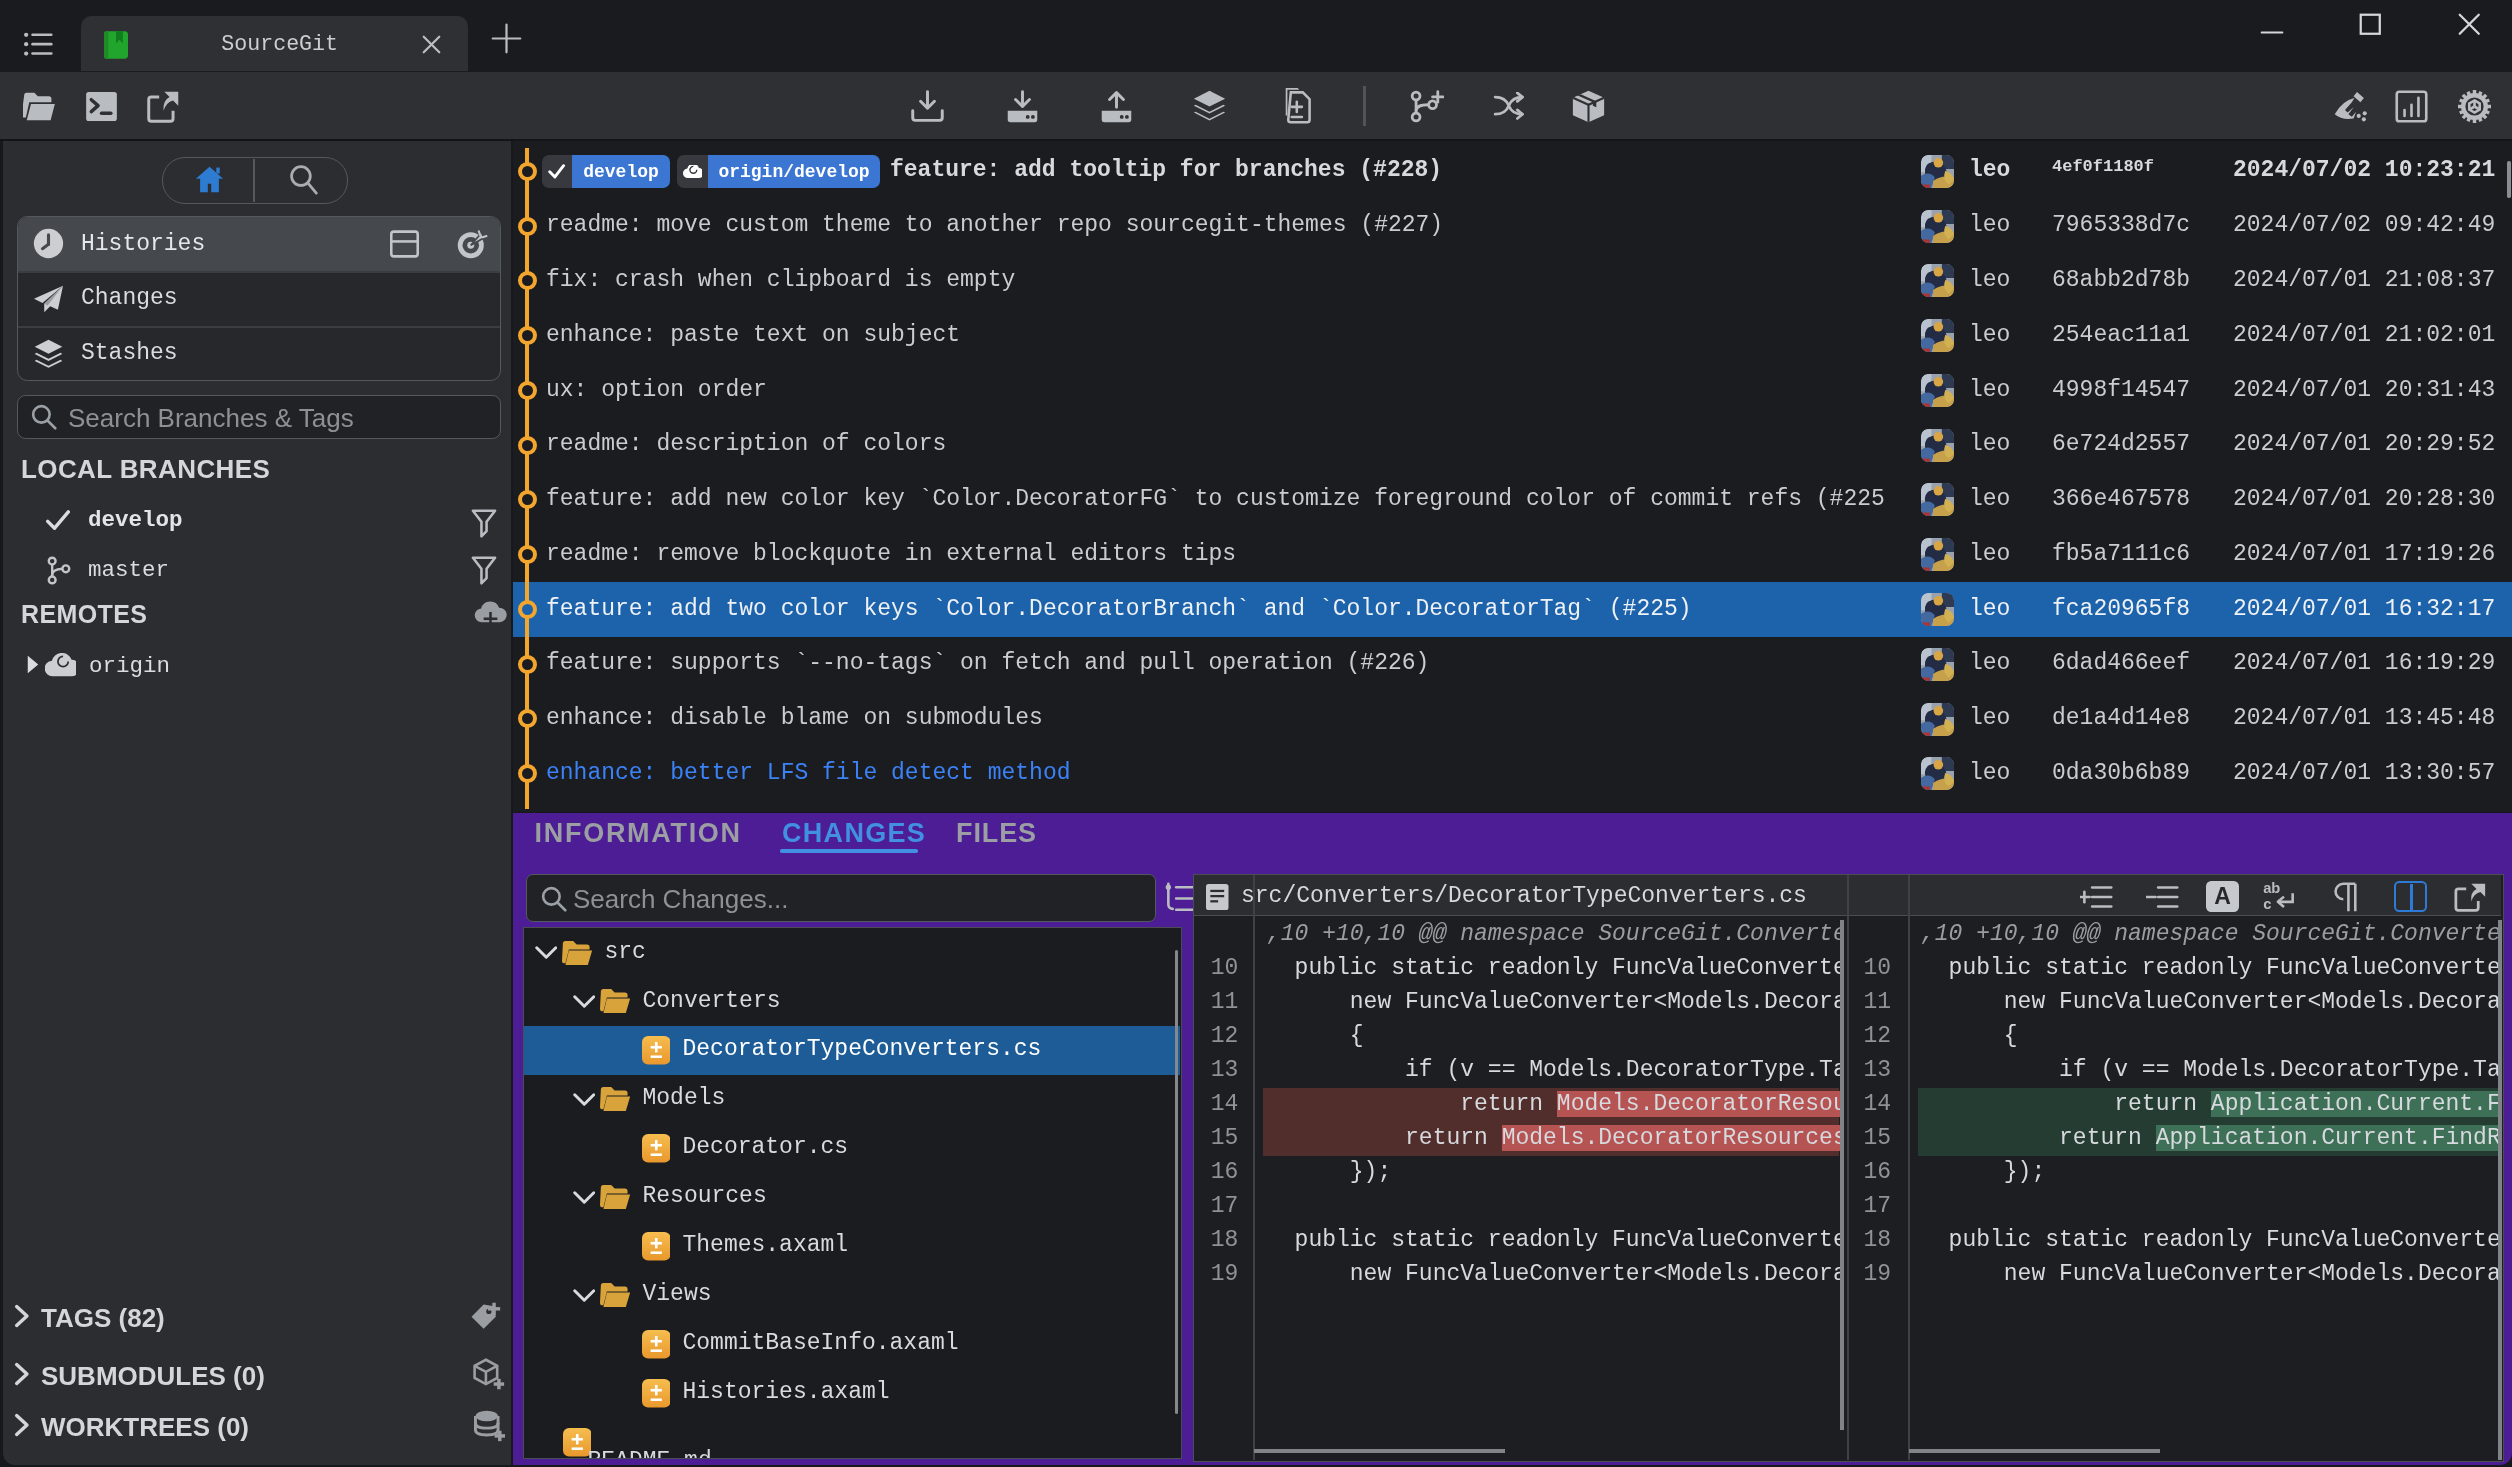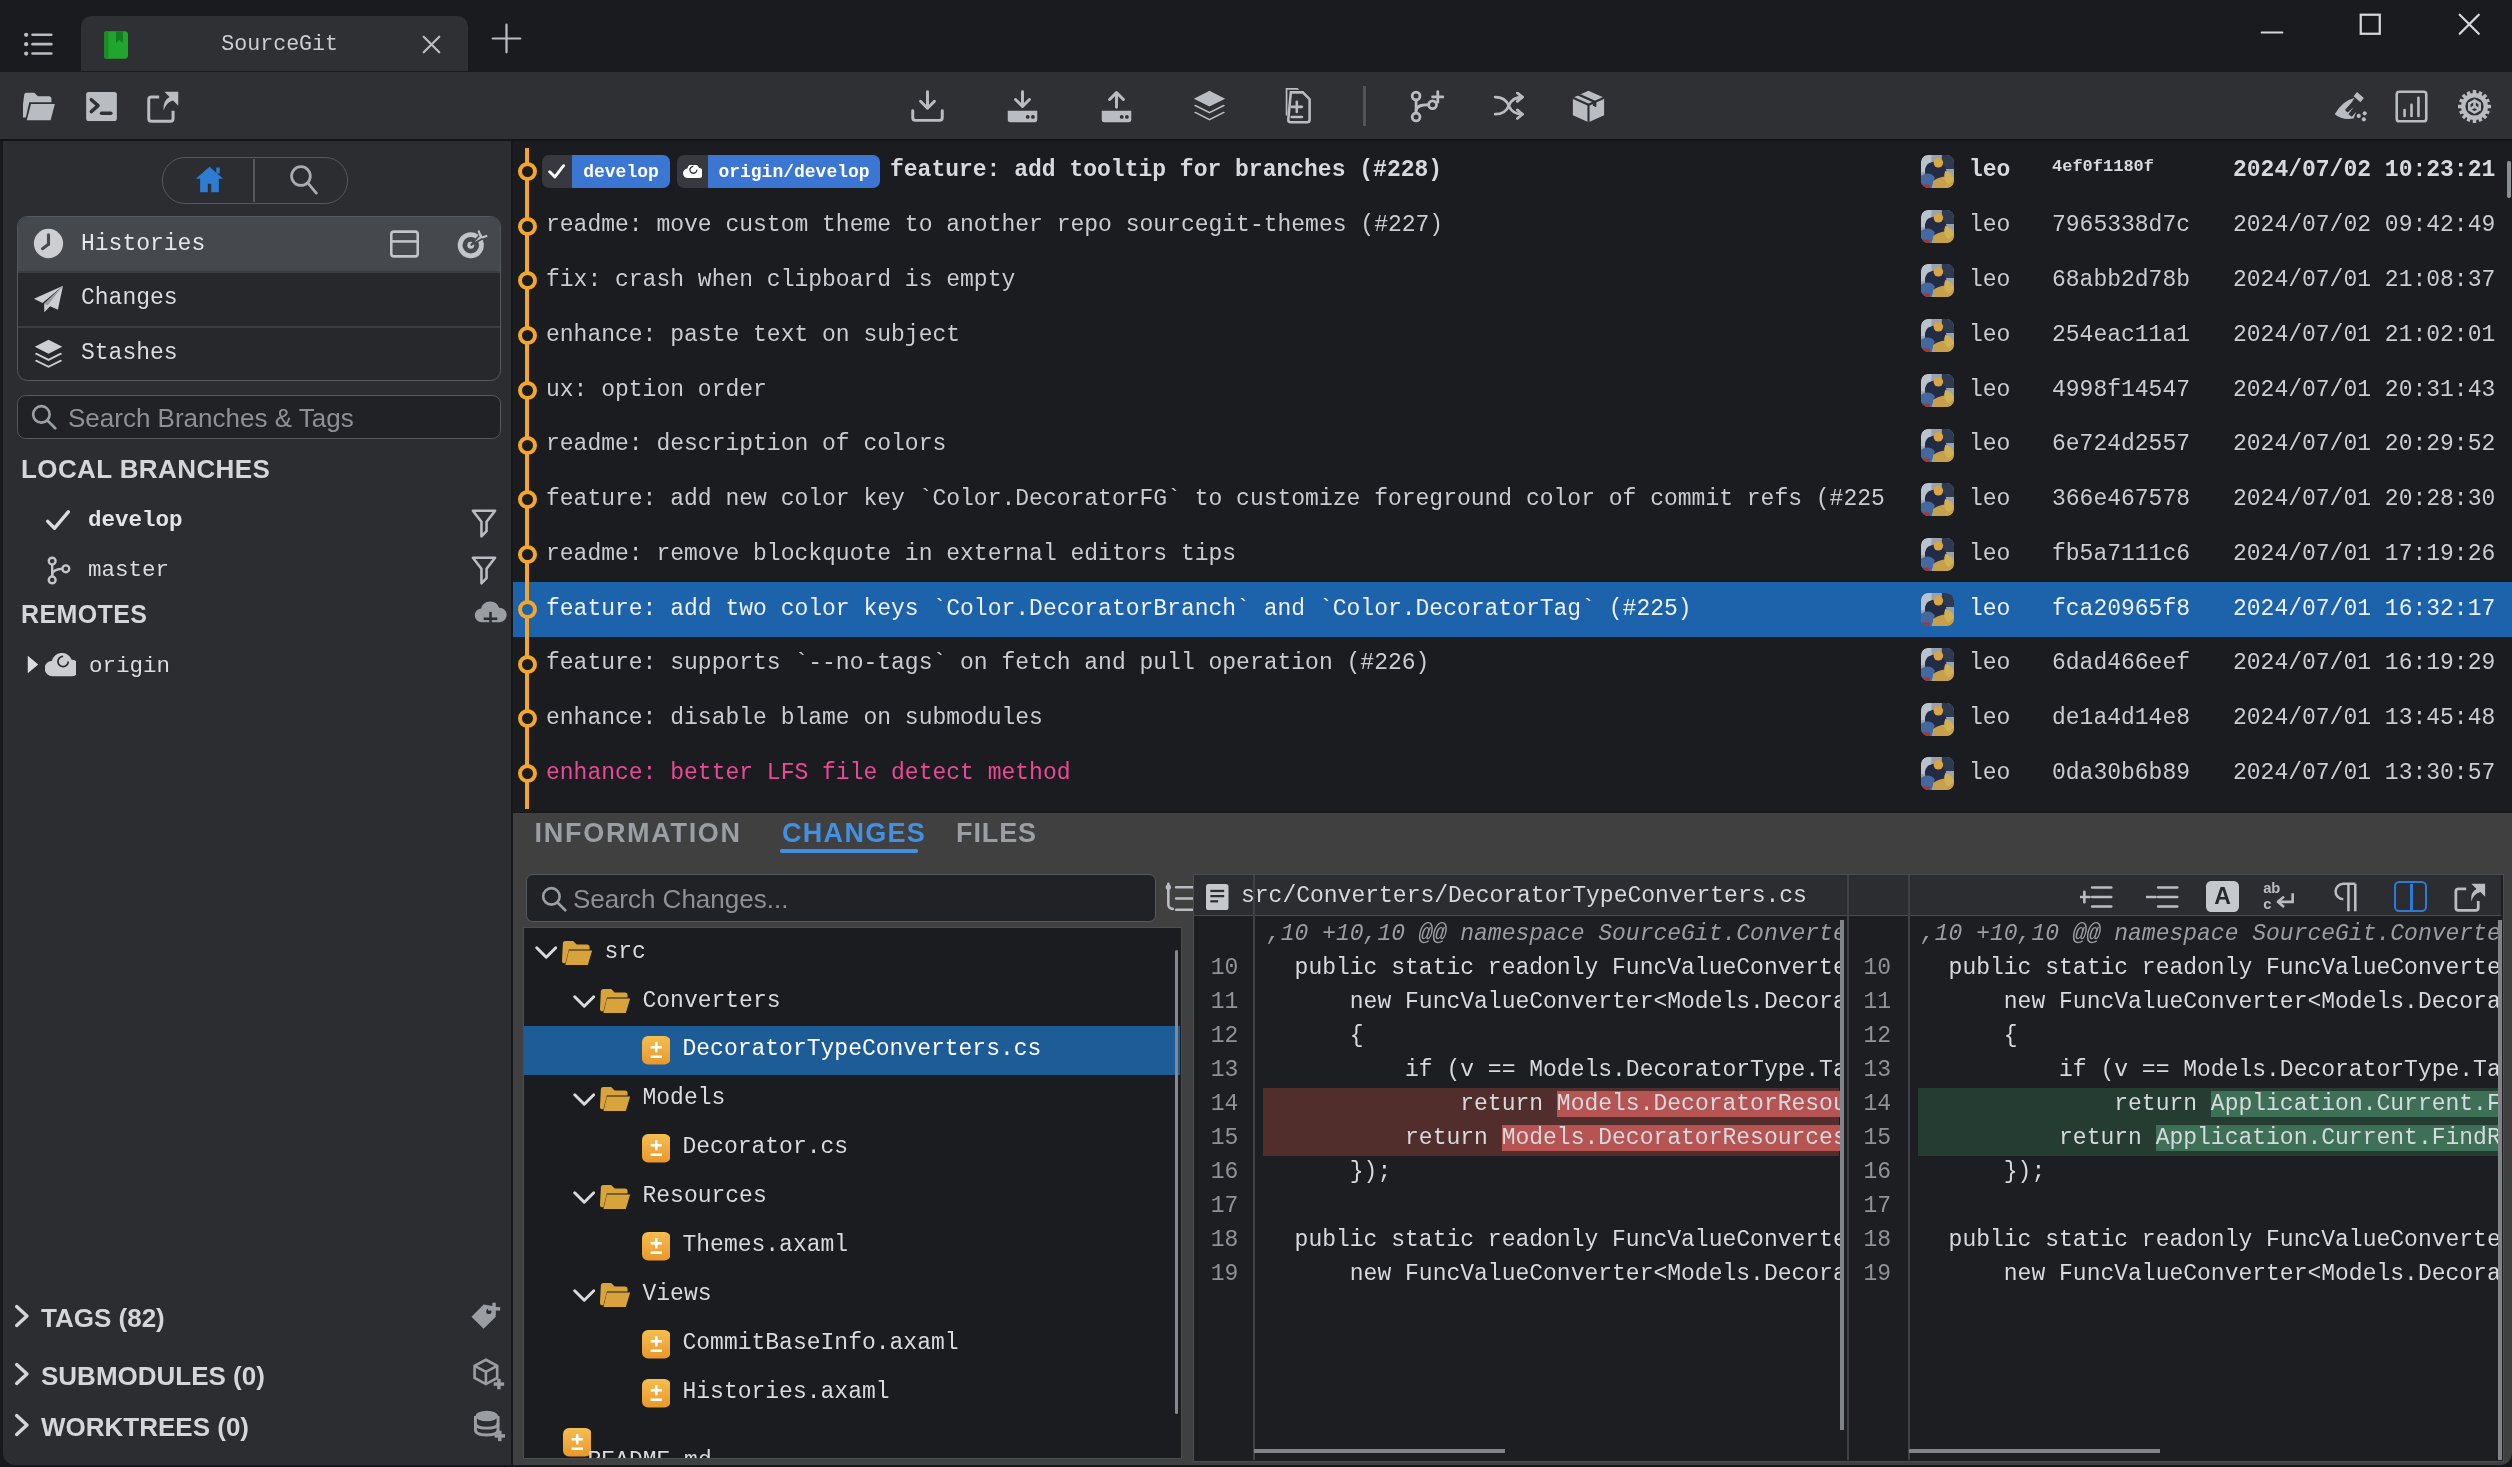--- a/index.html
+++ b/index.html
@@ -556,41 +556,41 @@
         <path d="M0 24 q10 -6 16 2 l-4 12 h-12 z" fill="#4468a0"></path>
         <path d="M14 30 q10 -8 24 -4 v12 h-24 z" fill="#c7a04b"></path>
         <path d="M28 18 q8 2 10 10 l-6 6 q-8 -6 -4 -16z" fill="#d2b054"></path>
         <path d="M0 34 h10 v4 h-10 z" fill="#a33"></path>
       </svg>
     </div>
 <div style="position:absolute;left:1456px;top:564px;font-size:23px;font-weight:normal;color:#c9ccd1;">leo</div>
 <div style="position:absolute;left:1539px;top:564px;font-size:23px;font-weight:normal;color:#c9ccd1;">de1a4d14e8</div>
 <div style="position:absolute;left:1720px;top:564px;font-size:23px;font-weight:normal;color:#c9ccd1;">2024/07/01 13:45:48</div>
 <div style="position:absolute;left:4.8px;top:623px;width:19px;height:19px;border-radius:50%;background:#1b1c20;border:4.3px solid #f3a62d;z-index:2;"></div>
-<div style="position:absolute;left:33px;top:619px;width:1880px;font-size:23px;font-weight:normal;color:#ec4899;white-space:pre;overflow:hidden;">enhance: better LFS file detect method</div>
+<div style="position:absolute;left:33px;top:619px;width:1880px;font-size:23px;font-weight:normal;color:#3b82f6;white-space:pre;overflow:hidden;">enhance: better LFS file detect method</div>
 <div style="position:absolute;left:1408px;top:616px;width:33px;height:33px;border-radius:7px;overflow:hidden;">
       <svg width="33" height="33" viewBox="0 0 38 38" style="border-radius:7px">
         <rect width="38" height="38" fill="#9aa2ad"></rect>
         <path d="M0 0 h12 v20 h-12 z" fill="#b9c3cf"></path>
         <path d="M24 0 h14 v16 h-14 z" fill="#2e3a52"></path>
         <path d="M8 10 q12 -6 18 2 q8 10 -2 16 q-12 6 -18 -4 q-4 -8 2 -14z" fill="#232c44"></path>
         <circle cx="20" cy="9" r="5.5" fill="#d9a645"></circle>
         <path d="M0 24 q10 -6 16 2 l-4 12 h-12 z" fill="#4468a0"></path>
         <path d="M14 30 q10 -8 24 -4 v12 h-24 z" fill="#c7a04b"></path>
         <path d="M28 18 q8 2 10 10 l-6 6 q-8 -6 -4 -16z" fill="#d2b054"></path>
         <path d="M0 34 h10 v4 h-10 z" fill="#a33"></path>
       </svg>
     </div>
 <div style="position:absolute;left:1456px;top:619px;font-size:23px;font-weight:normal;color:#c9ccd1;">leo</div>
 <div style="position:absolute;left:1539px;top:619px;font-size:23px;font-weight:normal;color:#c9ccd1;">0da30b6b89</div>
 <div style="position:absolute;left:1720px;top:619px;font-size:23px;font-weight:normal;color:#c9ccd1;">2024/07/01 13:30:57</div>
 <div style="position:absolute;left:1994px;top:20px;width:3.5px;height:37px;background:#8a8d91;border-radius:1.7px;"></div>
 </div>
 
-<div class="abs" style="left:513px;top:813px;width:1999px;height:652px;background:#404040;border-radius:0 0 12px 0;" id="lower">
+<div class="abs" style="left:513px;top:813px;width:1999px;height:652px;background:#4c1d95;border-radius:0 0 12px 0;" id="lower">
 <div style="position:absolute;left:21.6px;top:5.2px;font-family:'Liberation Sans',sans-serif;font-size:27px;font-weight:bold;color:#9b9ea3;letter-spacing:1.7px;">INFORMATION</div>
 <div style="position:absolute;left:269px;top:5.2px;font-family:'Liberation Sans',sans-serif;font-size:27px;font-weight:bold;color:#4190e2;letter-spacing:1.3px;">CHANGES</div>
 <div style="position:absolute;left:267px;top:36px;width:138px;height:4.3px;background:#4190e2;border-radius:1.7px;"></div>
 <div style="position:absolute;left:443px;top:5.2px;font-family:'Liberation Sans',sans-serif;font-size:27px;font-weight:bold;color:#9b9ea3;letter-spacing:0.9px;">FILES</div>
 <div style="position:absolute;left:13px;top:61px;width:630px;height:48px;background:#202225;border:1.7px solid #55585c;border-radius:7px;"></div>
 <svg style="position:absolute;left:28px;top:73px" width="26" height="26" viewBox="0 0 30 30">
       <circle cx="12" cy="12" r="9.5" fill="none" stroke="#9aa0a5" stroke-width="3"></circle>
       <line x1="19" y1="19" x2="28" y2="28" stroke="#9aa0a5" stroke-width="3" stroke-linecap="round"></line>
     </svg>
 <div style="position:absolute;left:60px;top:71px;font-family:'Liberation Sans',sans-serif;font-size:26px;color:#8d9196;">Search Changes...</div>

